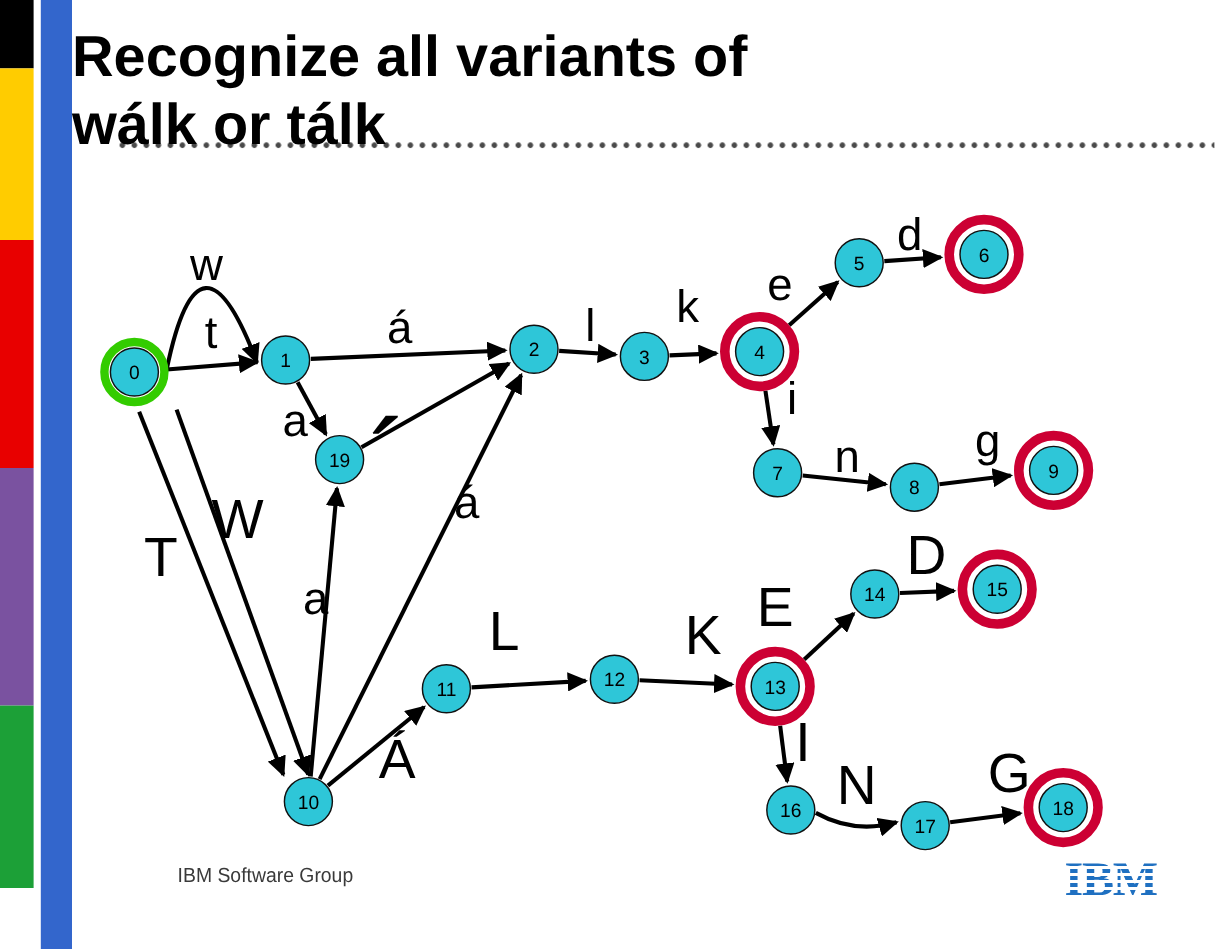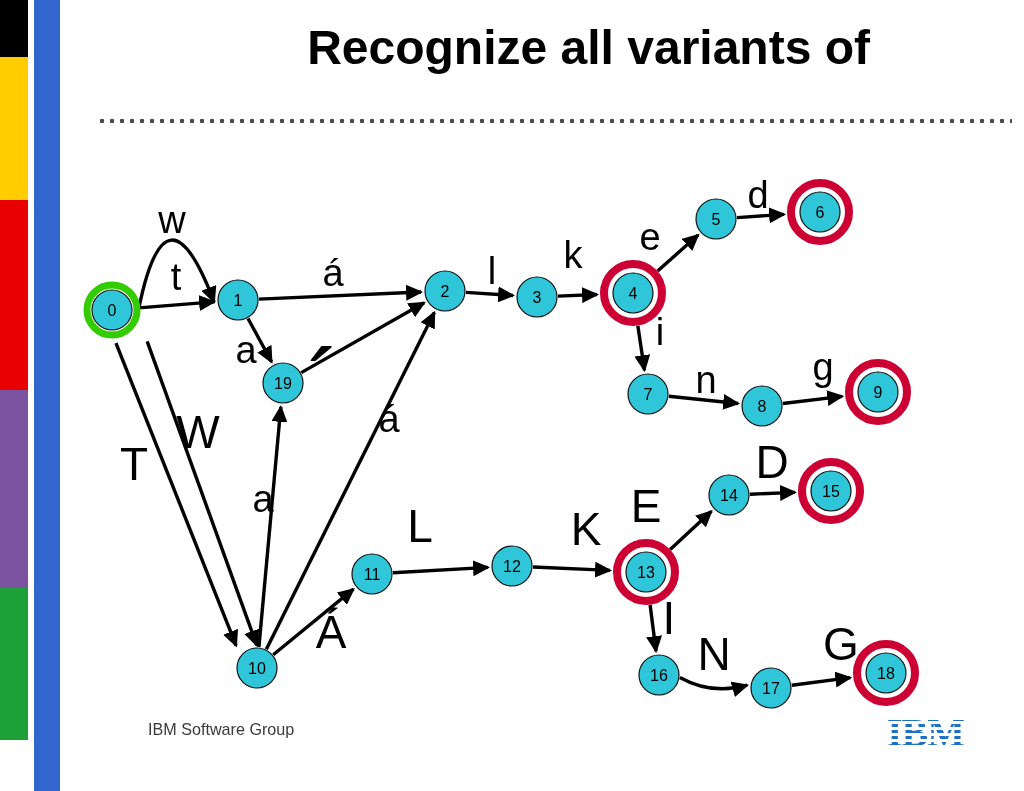--- a/index.html
+++ b/index.html
@@ -16,21 +16,21 @@
   #lc-green {top:588px;height:152px;}
   .bluebar{position:absolute;left:34px;top:0;width:26px;height:791px;}
 
   .dotted{
     position:absolute;left:98px;top:117px;width:914px;height:8px;
     background-image:radial-gradient(circle at 4px 4px,#4a4a4a 2px,transparent 2.6px);
     background-size:10px 8px;background-repeat:repeat-x;z-index:1;
   }
   .title{
     position:absolute;left:60px;top:20px;width:810px;margin:0;
-    text-align:right;font-weight:bold;font-size:48px;line-height:1.18;
+    text-align:left;font-weight:bold;font-size:48px;line-height:1.18;
     color:#000;z-index:2;
   }
   .title .tl{display:block;}
 
   #fsm{position:absolute;left:0;top:0;z-index:2;}
   #fsm text{font-family:"Liberation Sans",sans-serif;}
 
   .footer{
     position:absolute;left:148px;top:720px;font-size:17px;color:#3a3a3a;
     transform:scaleX(0.95);transform-origin:left;z-index:2;
@@ -57,20 +57,21 @@
   <div class="lc" id="lc-yellow" style="background: rgb(255, 204, 0);"></div>
   <div class="lc" id="lc-red" style="background: rgb(232, 0, 0);"></div>
   <div class="lc" id="lc-purple" style="background: rgb(122, 82, 160);"></div>
   <div class="lc" id="lc-green" style="background: rgb(28, 160, 55);"></div>
   <div class="bluebar" style="background: rgb(51, 102, 204);"></div>
 
   <div class="dotted"></div>
 
   <h1 class="title">
     <span class="tl">Recognize all variants of</span>
+    <span class="tl">wálk or tálk</span>
   </h1>
 
   <svg id="fsm" viewBox="0 0 1024 791" width="1024" height="791">
     <defs>
       <marker id="arrowhead" markerUnits="userSpaceOnUse" markerWidth="20" markerHeight="16" refX="15" refY="8" orient="auto">
         <path d="M0,0 L17,8 L0,16 Z" fill="#000000"></path>
       </marker>
     </defs>
   <path d="M 138.91536559956108 307.8638598730507 Q 166.21017895910865 175.288824513579 214.07523057816792 301.8987912239549" fill="none" stroke="#000000" stroke-width="3.4" marker-end="url(#arrowhead)"></path>
       <text x="172" y="233" font-size="38" text-anchor="middle" fill="#000">w</text>

